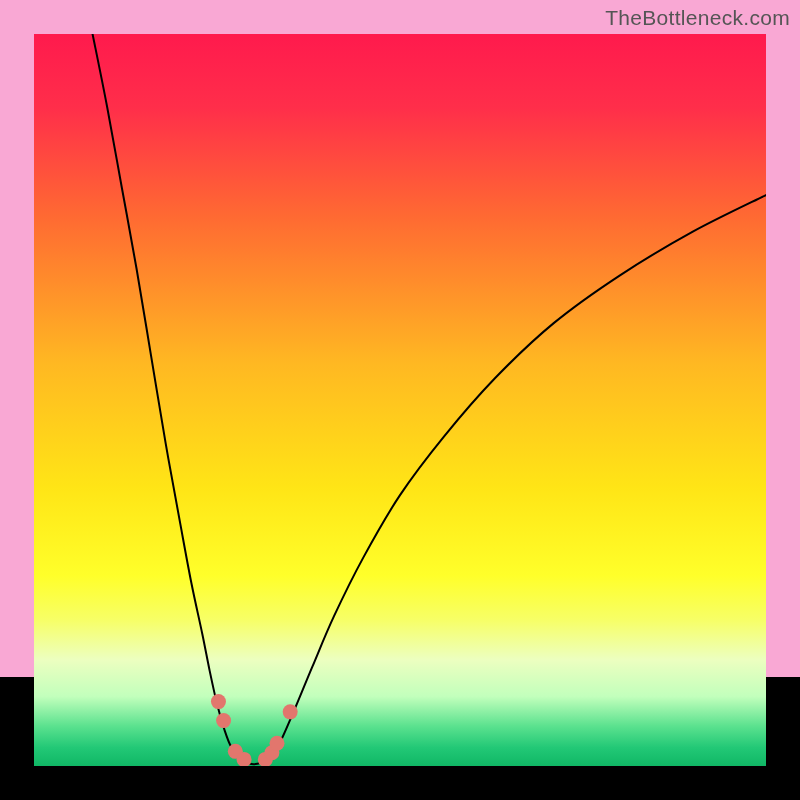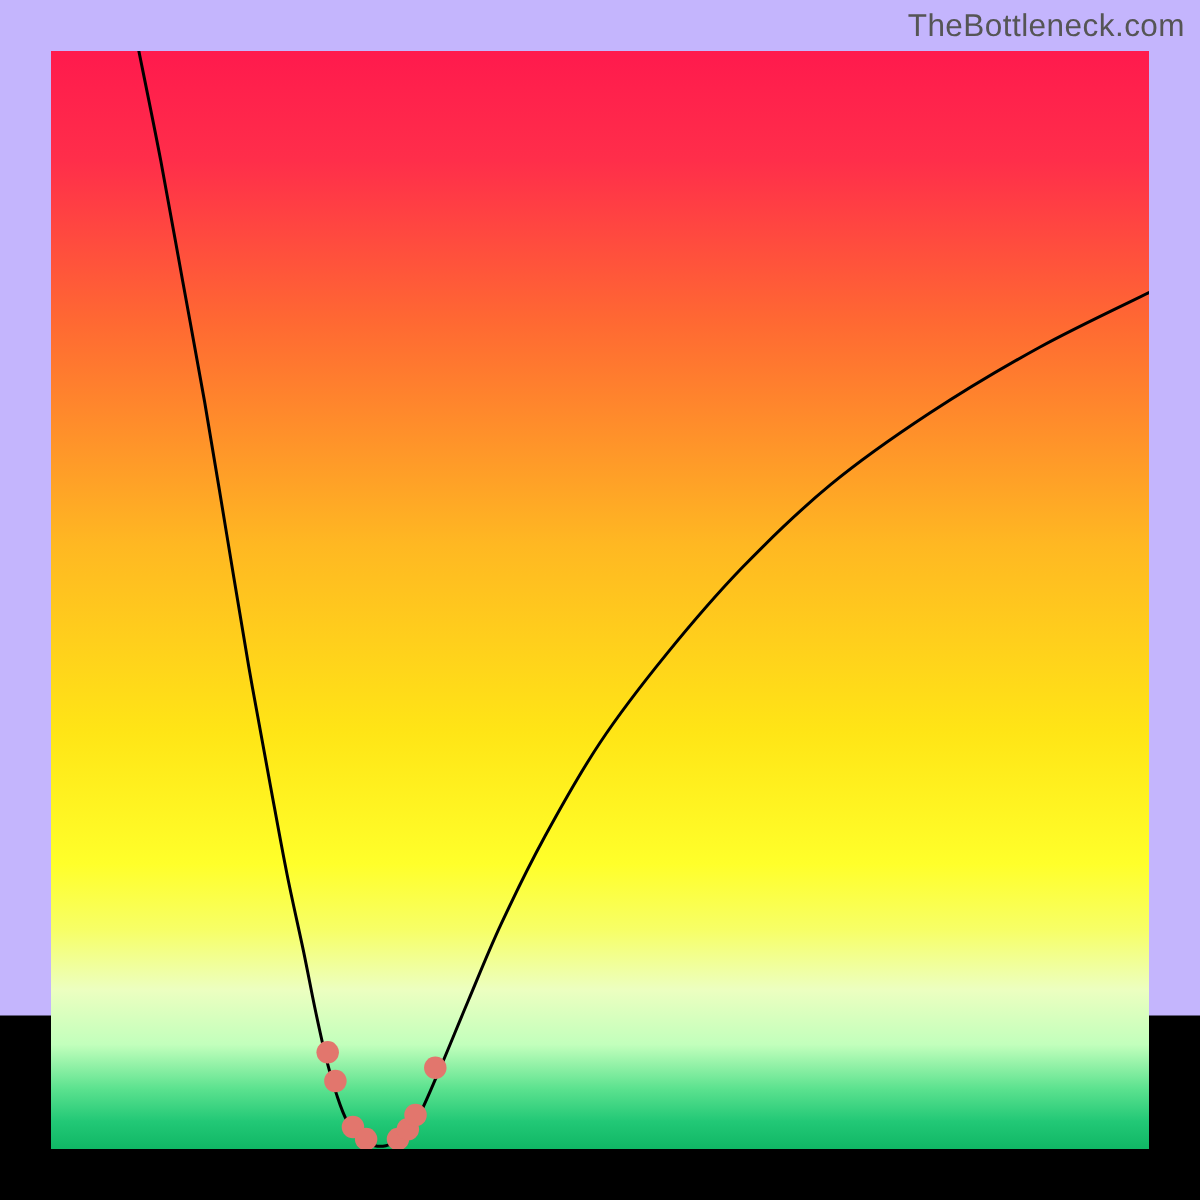--- a/index.html
+++ b/index.html
@@ -8,21 +8,21 @@
     width: 800px;
     height: 800px;
     overflow: hidden;
     background: #000;
     font-family: Arial, Helvetica, sans-serif;
   }
   .frame {
     position: absolute;
     top: 0; left: 0;
     width: 800px; height: 677px;
-    background: #c4b5fd;
+    background: #f9a8d4;
   }
   .plot {
     position: absolute;
     top: 34px;
     left: 34px;
     width: 732px;
     height: 732px;
     overflow: hidden;
   }
   .watermark {

